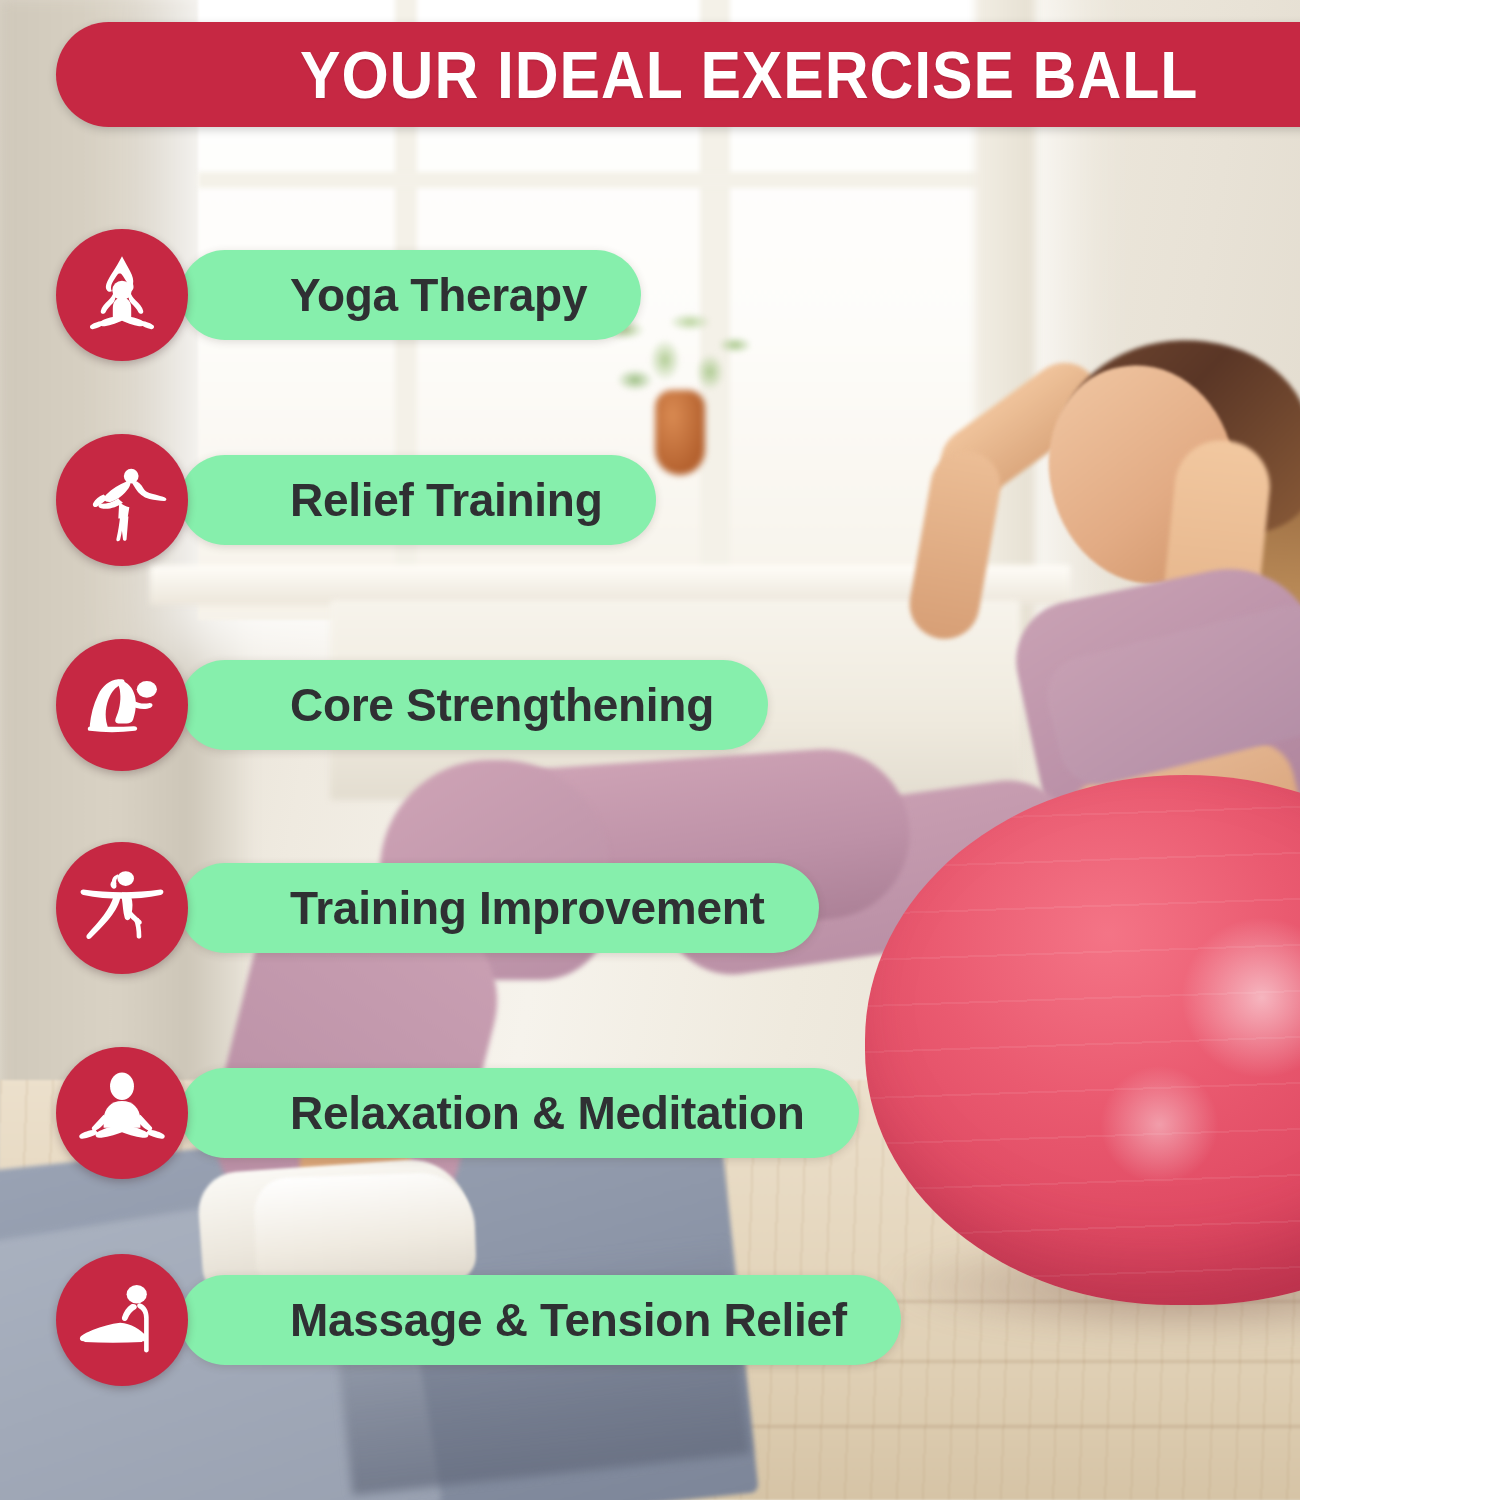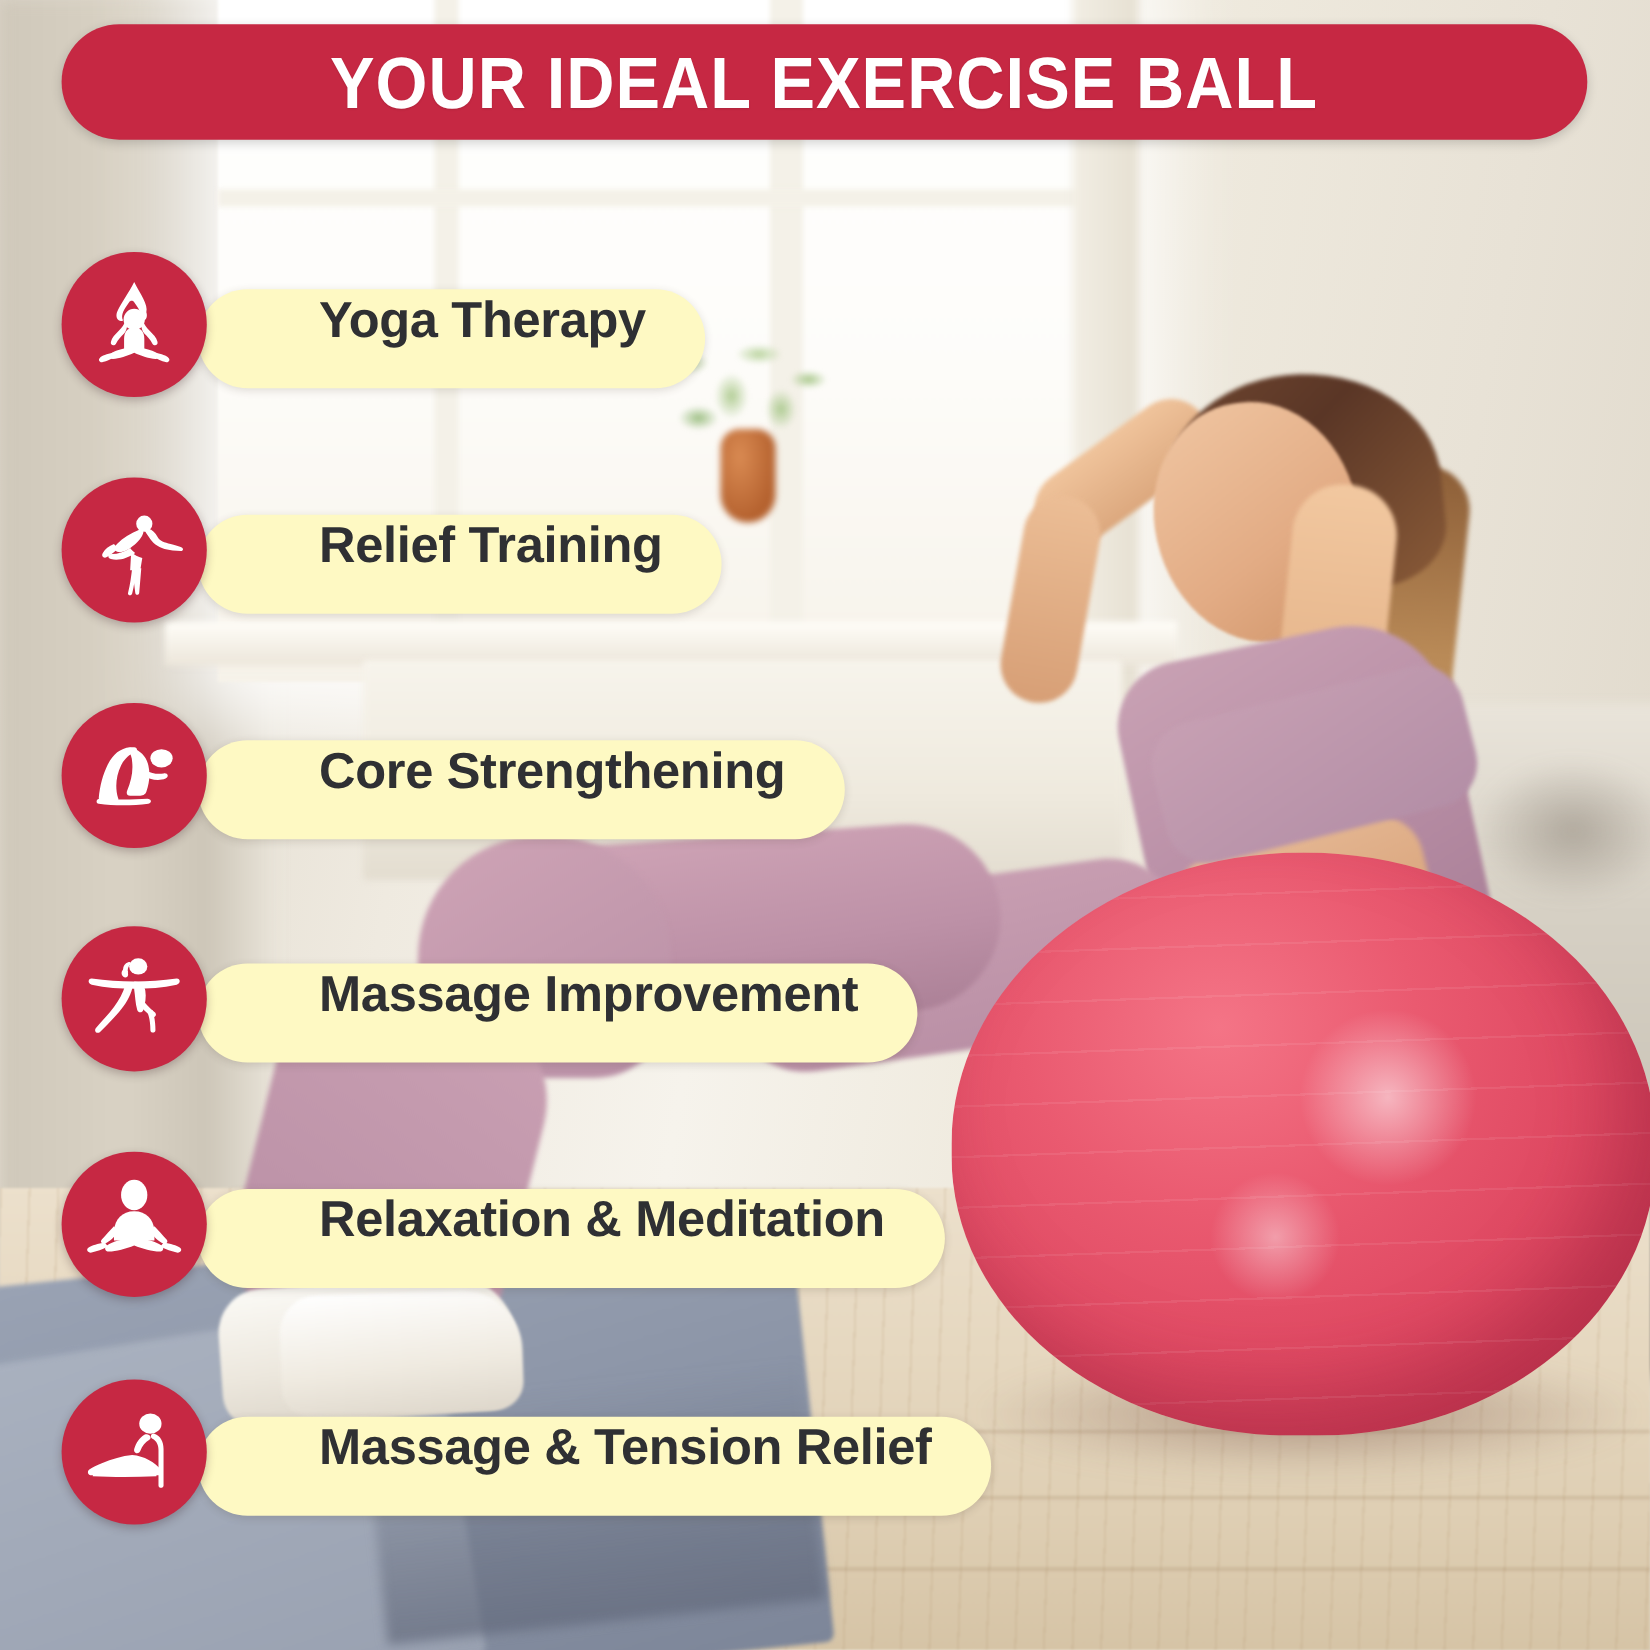--- a/index.html
+++ b/index.html
@@ -1,20 +1,20 @@
 <!DOCTYPE html>
 <html><head>
 <meta charset="utf-8">
 <style>
   html,body{margin:0;padding:0;background:#fff;}
   body{font-family:"Liberation Sans", sans-serif;}
 
   #poster{
     position:relative;
-    width:1500px; height:1500px;
+    width:1300px; height:1500px;
     overflow:hidden;
     background:#ded8cc;
   }
 
   
   .photo{position:absolute; inset:0; overflow:hidden;}
 
   
   .wall{
     position:absolute; inset:0;
@@ -286,25 +286,25 @@
     text-shadow:0 1px 2px rgba(0,0,0,.12);
   }
 
   
   .features{position:absolute; left:0; top:0; width:1500px; height:1500px;}
   .feature{
     position:absolute; left:56px; height:132px;
     display:flex; align-items:center;
   }
   .pill{
-    position:absolute; left:124px; top:34px;
+    position:absolute; left:124px; top:21px;
     height:90px;
-    background:#fef9c3;
+    background:#86efac;
     border-radius:45px;
-    display:flex; align-items:flex-start;
+    display:flex; align-items:center;
     padding-left:110px; padding-right:54px;
     box-shadow:0 2px 8px rgba(60,50,40,.16);
     white-space:nowrap;
   }
   .pill-label{
     font-family:"Liberation Sans", sans-serif;
     font-weight:700;
     font-size:46px;
     color:#2f3033;
     letter-spacing:-.3px;
@@ -433,21 +433,21 @@
             <path d="M46 22 c-10 1-17 7-22 17 c-5 10-8 22-9 33 c0 3 2 4 4 4 l13 0 c2 0 3-2 2-4 c-3-10-2-22 3-32 c3-6 8-11 14-13 c3-1 2-5-1-5 Z"></path>
             <path d="M48 23 c8 2 14 8 16 17 c2 8 1 18-2 26 c-1 3-4 4-7 4 l-9 0 c-3 0-4-2-3-5 c4-9 6-19 5-28 c0-5-2-9-4-12 c-2-2 1-3 4-2 Z"></path>
             <path d="M16 73 c14 1 33 1 47 0 c4 0 5 4 1 5 c-16 2-34 2-49 0 c-3 0-3-5 1-5 Z"></path>
           </g>
         </svg>
       </div>
     </div>
 
     <div class="feature" style="top:842px;">
       <div class="pill">
-        <span class="pill-label">Massage Improvement</span>
+        <span class="pill-label">Training Improvement</span>
       </div>
       <div class="icon-circle">
         <svg viewBox="0 0 100 100" xmlns="http://www.w3.org/2000/svg">
           <g fill="#ffffff">
             <ellipse cx="54" cy="18" rx="9" ry="8"></ellipse>
             <path d="M44 14 c-3 1-5 4-5 7 c0 3 3 5 5 3 c-1-3 0-6 2-8 c1-2 0-3-2-2 Z"></path>
             <path d="M39 21 c-2 2-2 5 0 7 c2 2 5 1 5-2 c0-2-1-4-3-5 c-1-1-2-1-2 0 Z"></path>
             <path d="M8 30 c14 2 28 3 42 3 c14 0 28-1 42-3 c4 0 4 5 0 6 c-14 3-28 4-42 4 c-14 0-28-1-42-4 c-4-1-4-6 0-6 Z"></path>
             <path d="M50 33 c6 0 10 3 11 9 c1 6 0 13-2 19 c-1 3-5 3-6 0 c-2-7-2-14-3-20 c0-4 0-8 0-8 Z"></path>
             <path d="M48 40 c-2 8-7 16-13 23 c-6 7-13 14-19 20 c-3 2-6-1-4-4 c6-7 13-14 18-21 c5-7 9-14 11-21 c1-3 7-1 7 3 Z"></path>

